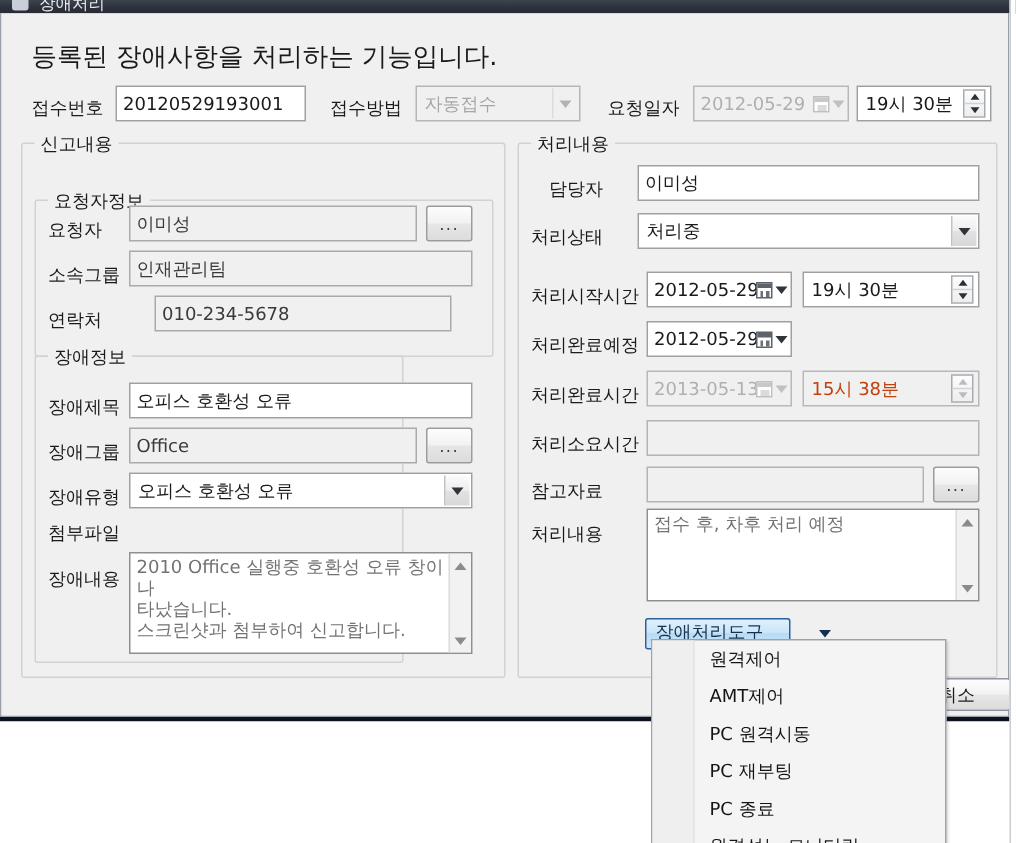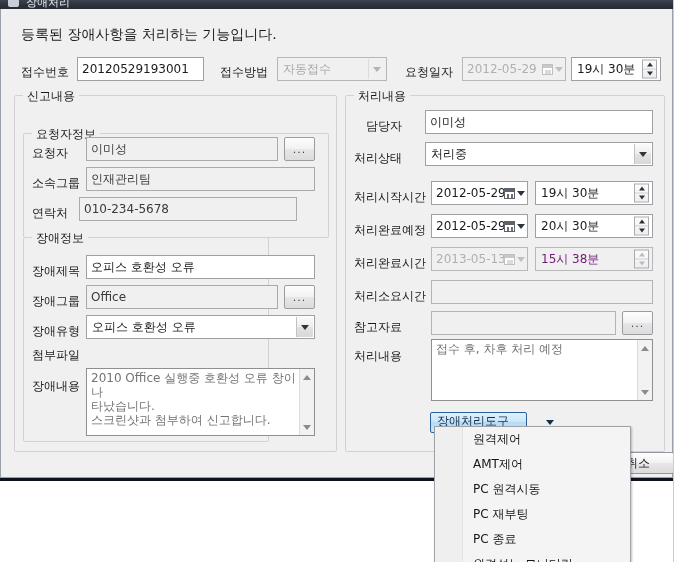--- a/index.html
+++ b/index.html
@@ -58,21 +58,21 @@
   }
   .desk-below {
     position: absolute; left: 0; top: 481px;
     width: 673px; height: 81px;
     background: #ffffff;
   }
 
   
   .hdr-note {
     position: absolute; left: 20px; top: 17px;
-    font-size: 14px; color: #1a1a1a; white-space: nowrap;
+    font-size: 17px; color: #1a1a1a; white-space: nowrap;
   }
   .lbl {
     position: absolute;
     font-size: 12px; color: #1a1a1a;
     white-space: nowrap;
     line-height: 14px;
   }
 
   
   .tb {
@@ -164,21 +164,21 @@
   
   .spinbox {
     position: absolute;
     background: #ffffff;
     border: 1px solid #a0a0a0;
     font-size: 12px; color: #1a1a1a;
     display: flex; align-items: center;
     padding-left: 5px;
     white-space: nowrap; overflow: hidden;
   }
-  .spinbox.disabled { background: #f0f0f0; color: #701a75; border-color: #b8b8b8; }
+  .spinbox.disabled { background: #f0f0f0; color: #c2410c; border-color: #b8b8b8; }
   .spin-btns {
     position: absolute; right: 3px; top: 50%;
     transform: translateY(-50%);
     width: 15px; height: 19px;
     border: 1px solid #a8acb2;
     background: linear-gradient(to bottom,#fcfcfc,#eeeeee);
     display: flex; flex-direction: column;
   }
   .spin-btns .sb {
     flex: 1; display: flex; align-items: center; justify-content: center;
@@ -354,21 +354,21 @@
       </div>
 
       <div class="lbl" style="left:31px; top:137px;">요청자</div>
       <div class="tb ro" style="left:85px; top:128px; width:192px; height:24px;">이미성</div>
       <div class="btn-dots" style="left:283px; top:128px; width:31px; height:24px;">...</div>
 
       <div class="lbl" style="left:31px; top:167px;">소속그룹</div>
       <div class="tb ro" style="left:85px; top:158px; width:229px; height:24px;">인재관리팀</div>
 
       <div class="lbl" style="left:31px; top:197px;">연락처</div>
-      <div class="tb ro" style="left:78px; top:188px; width:218px; height:24px;">010-234-5678</div>
+      <div class="tb ro" style="left:102px; top:188px; width:198px; height:24px;">010-234-5678</div>
 
       <div class="group" style="left:22px; top:228px; width:246px; height:205px;">
         <span class="g-title">장애정보</span>
       </div>
 
       <div class="lbl" style="left:31px; top:255px;">장애제목</div>
       <div class="tb" style="left:85px; top:246px; width:229px; height:24px;">오피스 호환성 오류</div>
 
       <div class="lbl" style="left:31px; top:285px;">장애그룹</div>
       <div class="tb ro" style="left:85px; top:276px; width:192px; height:24px;">Office</div>
@@ -435,31 +435,20 @@
       </div>
 
       <div class="lbl" style="left:353px; top:214px;">처리완료예정</div>
       <div class="datebox" style="left:430px; top:205px; width:97px; height:24px;">
         <span>2012-05-29</span>
         <span class="dp-right">
           <span class="cal-ico"></span>
           <i class="tri-down"></i>
         </span>
       </div>
-      <div class="spinbox" style="left:534px; top:205px; width:118px; height:24px;">
-        <span>20시 30분</span>
-        <span class="spin-btns">
-          <span class="sb">
-              <i class="tri-up-s"></i>
-            </span>
-          <span class="sb">
-              <i class="tri-dn-s"></i>
-            </span>
-        </span>
-      </div>
 
       <div class="lbl" style="left:353px; top:247px;">처리완료시간</div>
       <div class="datebox disabled" style="left:430px; top:238px; width:97px; height:24px;">
         <span>2013-05-13</span>
         <span class="dp-right">
           <span class="cal-ico"></span>
           <i class="tri-down"></i>
         </span>
       </div>
       <div class="spinbox disabled" style="left:534px; top:238px; width:118px; height:24px;">

